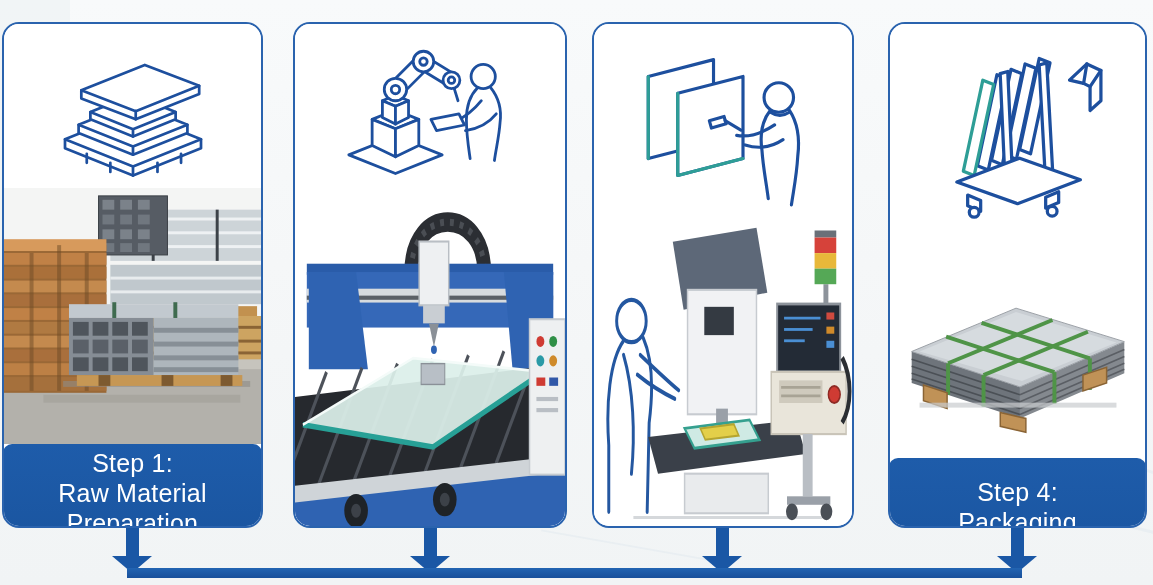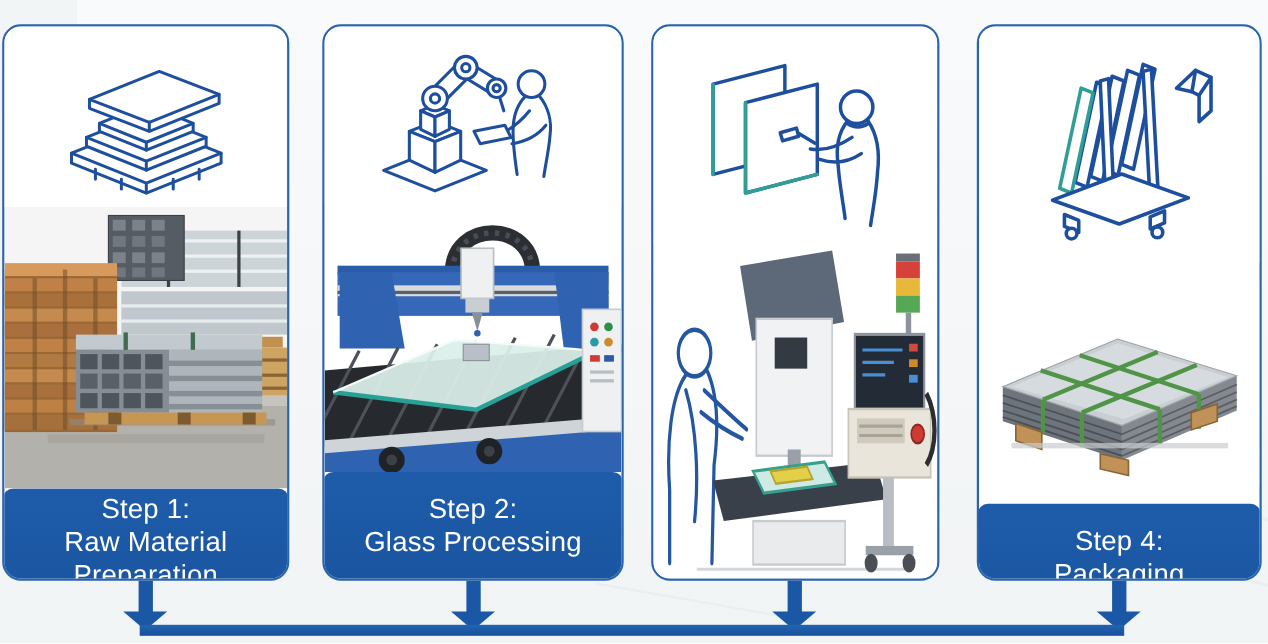--- a/index.html
+++ b/index.html
@@ -237,24 +237,20 @@
         <circle cx="249" cy="112" r="4" fill="#cf3b33"></circle>
           <circle cx="262" cy="112" r="4" fill="#2f8f46"></circle>
         <circle cx="249" cy="126" r="4" fill="#2a9aa6"></circle>
           <circle cx="262" cy="126" r="4" fill="#cf8a2a"></circle>
         <rect x="245" y="138" width="9" height="6" fill="#cf3b33"></rect>
           <rect x="258" y="138" width="9" height="6" fill="#3158a8"></rect>
         <rect x="245" y="152" width="22" height="3" fill="#b9bec4"></rect>
           <rect x="245" y="160" width="22" height="3" fill="#b9bec4"></rect>
       </svg>
     </div>
-    <div class="step-bar">
-      <div class="step-label">Step 2:
-Glass Processing</div>
-    </div>
   </div>
 
   <div class="card card-3">
     <div class="icon-area">
       <svg width="200" height="170" viewBox="0 0 190 160">
         <g class="lineart" fill="#ffffff">
           <path d="M24,32 L86,16 L86,94 L24,110 Z"></path>
           <path d="M24,32 L24,110" stroke="#2e9e96"></path>
           <path d="M52,48 L114,32 L114,110 L52,126 Z"></path>
           <path d="M52,48 L52,126 L114,110" stroke="#2e9e96" fill="none"></path>

